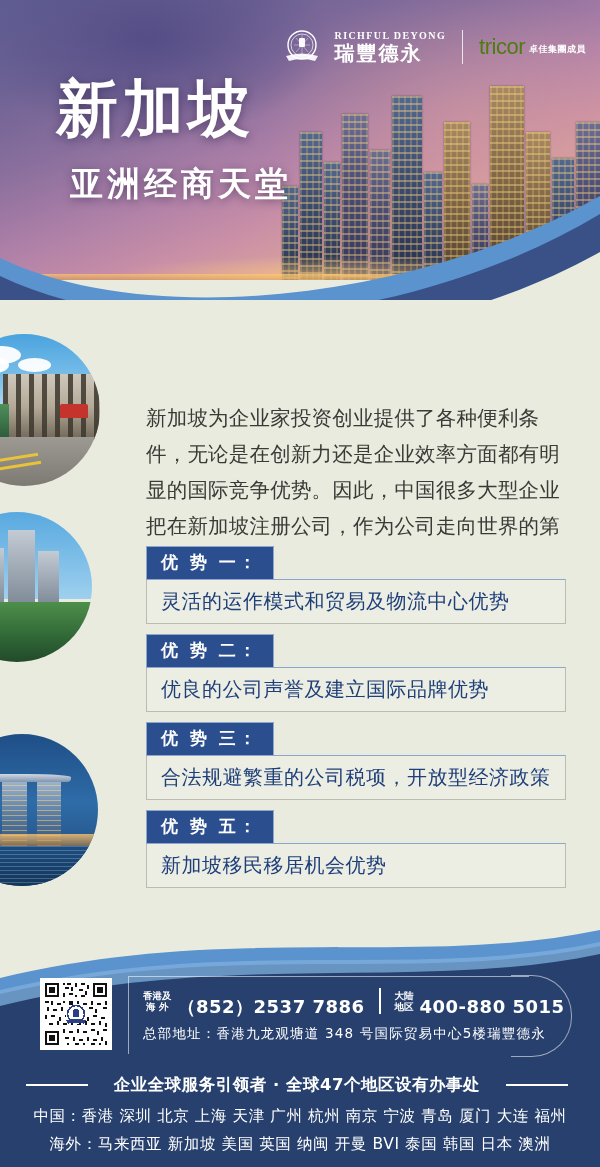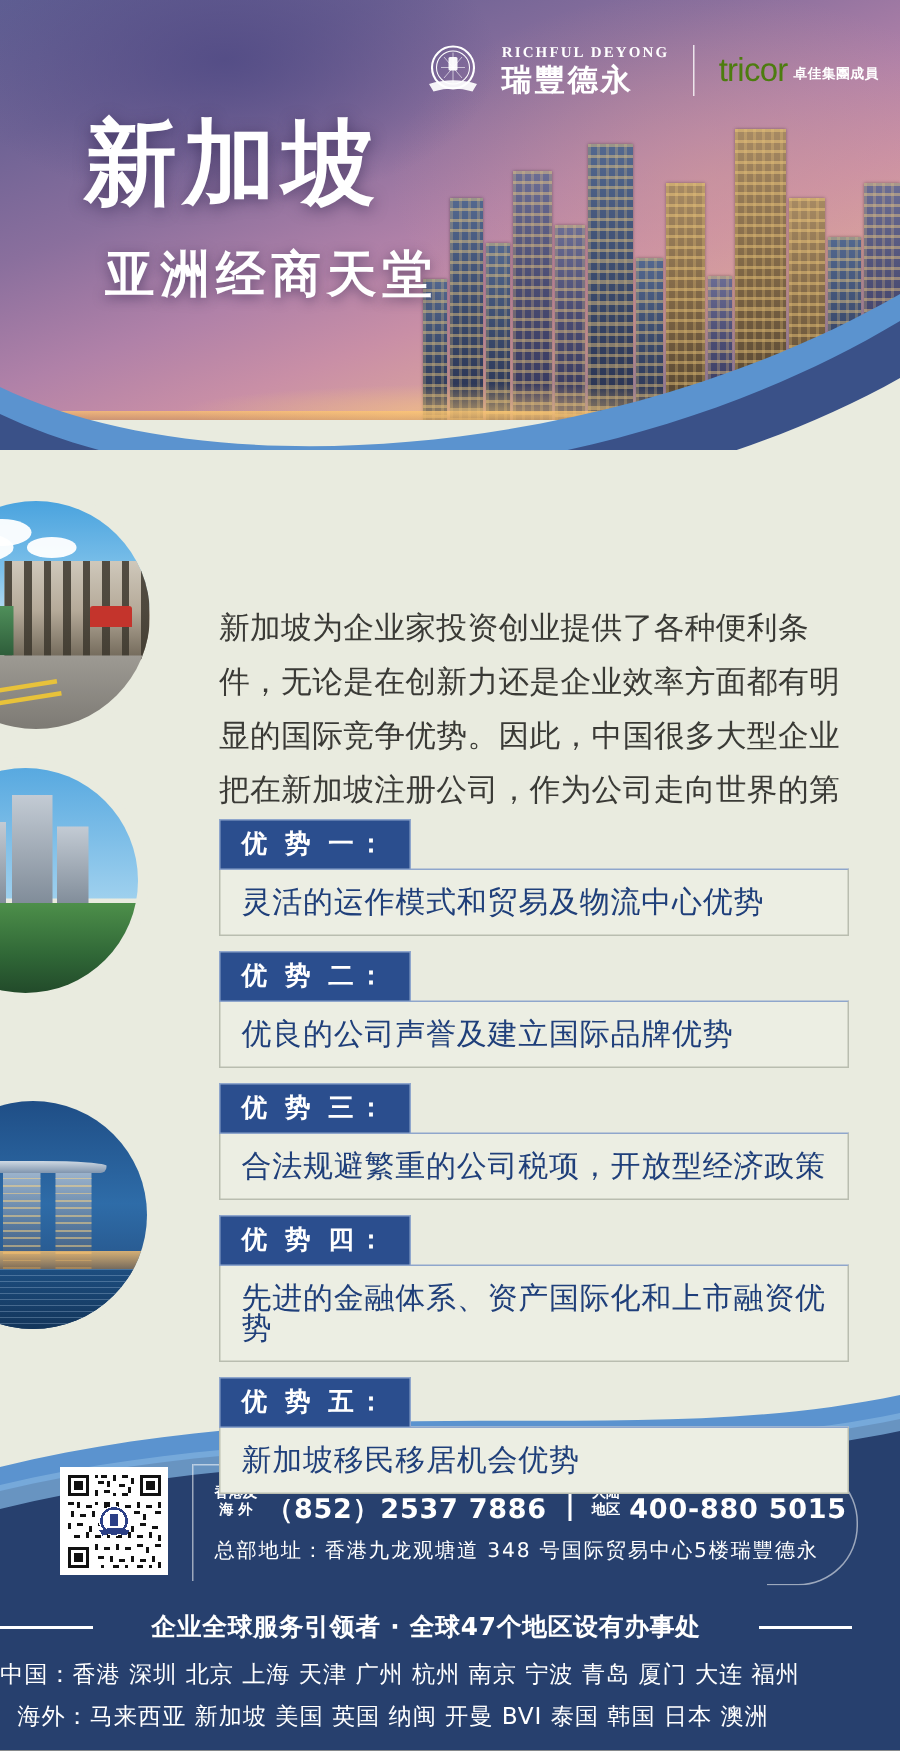--- a/index.html
+++ b/index.html
@@ -198,29 +198,29 @@
     color:#fff;font-size:18px;font-weight:bold;letter-spacing:.5px;line-height:1;
     font-family:"DejaVu Sans",sans-serif;
   }
   .vbar{width:2px;height:26px;background:#fff;margin:0 8px 2px 8px;}
   .addr{
     color:#fff;font-size:13.5px;letter-spacing:1.2px;margin-top:9px;
     font-family:"DejaVu Sans",sans-serif;white-space:nowrap;
   }
   .tagline-row{
     position:absolute;left:0;top:154px;width:568px;
-    display:flex;align-items:center;justify-content:space-between;gap:10px;
+    display:flex;align-items:center;justify-content:flex-end;gap:26px;
   }
   .tl-line{width:62px;height:2px;background:#fff;}
   .tagline{
     color:#fff;font-size:16.5px;font-weight:bold;letter-spacing:.5px;
     font-family:"DejaVu Sans",sans-serif;white-space:nowrap;
   }
   .loc{
-    position:absolute;left:0;width:524px;text-align:center;
+    position:absolute;left:0;width:600px;text-align:center;
     color:#fff;font-size:15.5px;letter-spacing:.6px;
     font-family:"DejaVu Sans",sans-serif;white-space:nowrap;
   }
   .loc1{top:186px;}
   .loc2{top:214px;}
 </style>
 </head>
 <body>
 
 <div class="poster">
@@ -328,24 +328,20 @@
       <div class="adv-head">优 势 一：</div>
       <div class="adv-body">灵活的运作模式和贸易及物流中心优势</div>
     </div>
     <div class="adv">
       <div class="adv-head">优 势 二：</div>
       <div class="adv-body">优良的公司声誉及建立国际品牌优势</div>
     </div>
     <div class="adv">
       <div class="adv-head">优 势 三：</div>
       <div class="adv-body">合法规避繁重的公司税项，开放型经济政策</div>
-    </div>
-    <div class="adv">
-      <div class="adv-head">优 势 四：</div>
-      <div class="adv-body">先进的金融体系、资产国际化和上市融资优势</div>
     </div>
     <div class="adv">
       <div class="adv-head">优 势 五：</div>
       <div class="adv-body">新加坡移民移居机会优势</div>
     </div>
   </div>
 
   <div class="footer">
     <svg class="ftr-waves" viewBox="0 0 600 90" preserveAspectRatio="none">
       <path d="M0,0 L600,0 L600,14 C420,52 230,6 0,62 Z" fill="#e9ebdf"></path>

